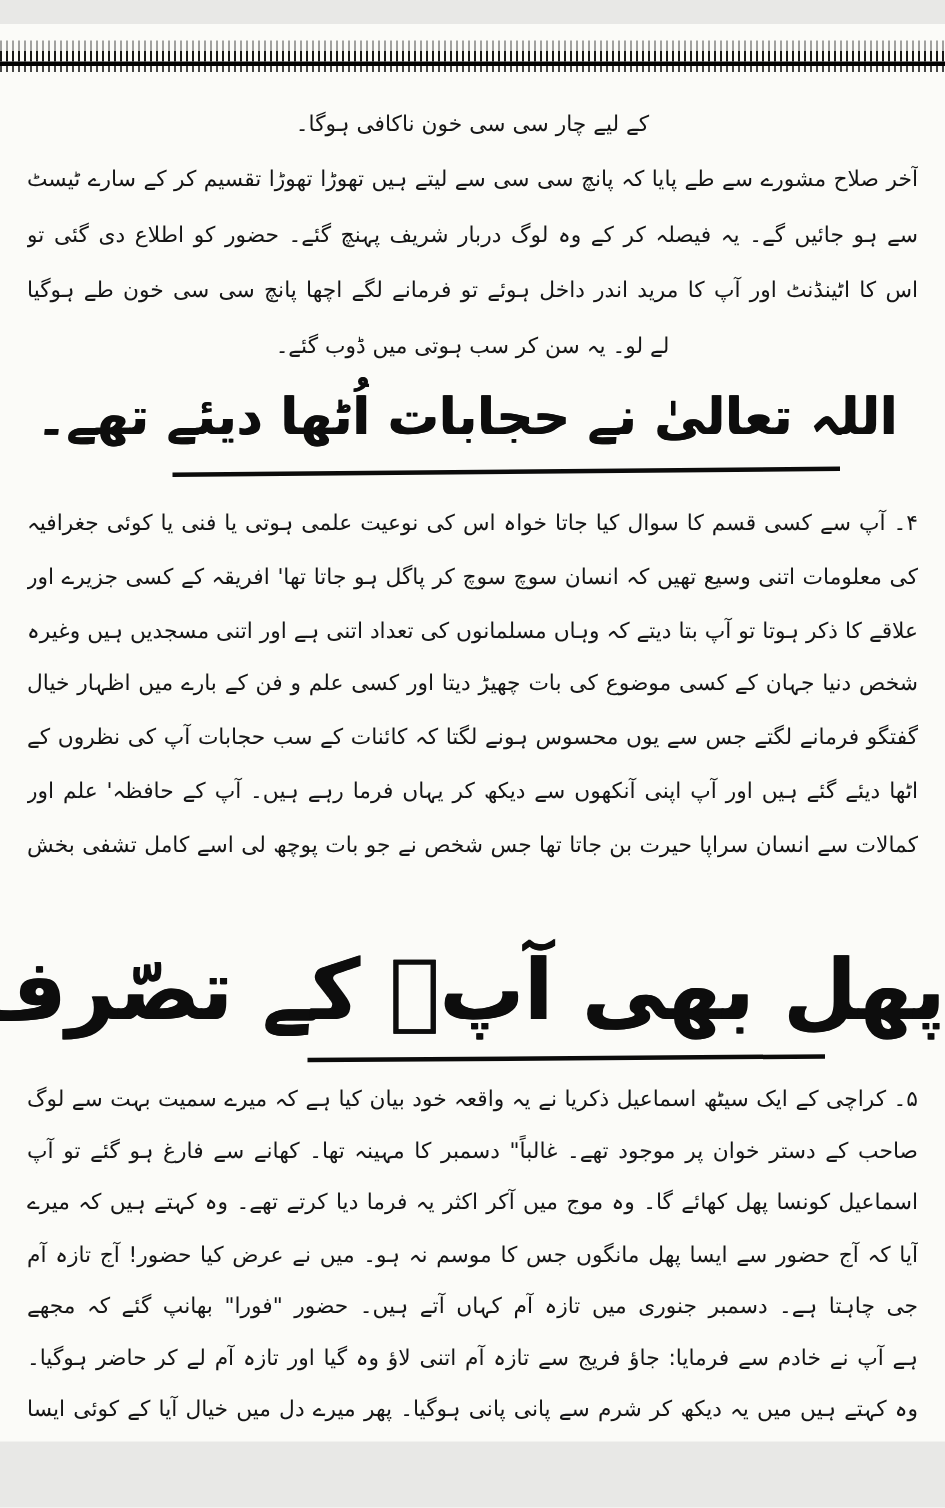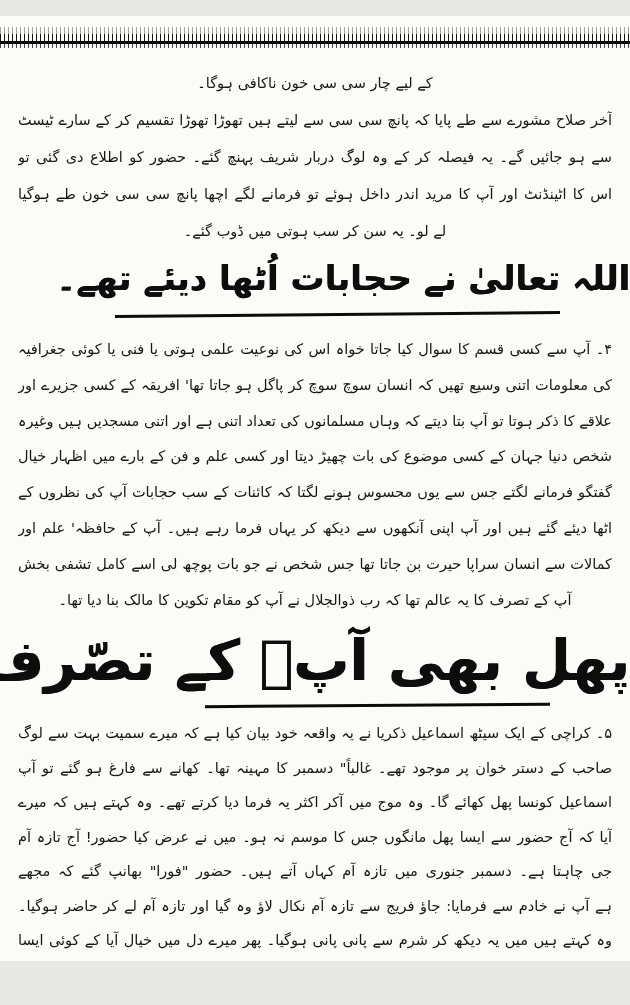--- a/index.html
+++ b/index.html
@@ -38,21 +38,21 @@
   .line.center{text-align:center;text-align-last:center;}
   .p1{top:49px;}
   .p2{top:316px;}
   .p2 .line{height:35.8px;line-height:35.8px;}
   .p3{top:700px;}
   .p3 .line{height:34.5px;line-height:34.5px;}
   
   .heading{
     position:absolute;
     direction:rtl;
-    text-align:right;
+    text-align:left;
     font-weight:bold;
     color:#0d0d0d;
     text-shadow:0.6px 0 0 #0d0d0d;
     white-space:nowrap;
   }
   .h1a{top:230px;left:24px;right:0;font-size:34px;height:64px;line-height:64px;}
   .h2a{top:606px;left:90px;width:540px;font-size:56px;height:78px;line-height:78px;}
   .rule{position:absolute;height:2.5px;background:#0b0b0b;}
   .rule1{top:297px;left:115px;width:445px;transform:rotate(-0.5deg);}
   .rule2{top:688px;left:205px;width:345px;transform:rotate(-0.4deg);}
@@ -93,32 +93,31 @@
   <div class="rule rule1"></div>
 
   <section class="para p2">
     <div class="line">۴۔ آپ سے کسی قسم کا سوال کیا جاتا خواہ اس کی نوعیت علمی ہوتی یا فنی یا کوئی جغرافیہ کی بات ہوتی آپ</div>
     <div class="line">کی معلومات اتنی وسیع تھیں کہ انسان سوچ سوچ کر پاگل ہو جاتا تھا' افریقہ کے کسی جزیرے اور کسی شہر اور</div>
     <div class="line">علاقے کا ذکر ہوتا تو آپ بتا دیتے کہ وہاں مسلمانوں کی تعداد اتنی ہے اور اتنی مسجدیں ہیں وغیرہ وغیرہ۔ کوئی</div>
     <div class="line">شخص دنیا جہان کے کسی موضوع کی بات چھیڑ دیتا اور کسی علم و فن کے بارے میں اظہار خیال کرتا تو آپ</div>
     <div class="line">گفتگو فرمانے لگتے جس سے یوں محسوس ہونے لگتا کہ کائنات کے سب حجابات آپ کی نظروں کے سامنے سے</div>
     <div class="line">اٹھا دیئے گئے ہیں اور آپ اپنی آنکھوں سے دیکھ کر یہاں فرما رہے ہیں۔ آپ کے حافظہ' علم اور کشف و</div>
     <div class="line">کمالات سے انسان سراپا حیرت بن جاتا تھا جس شخص نے جو بات پوچھ لی اسے کامل تشفی بخش جواب ملا۔</div>
-    <div class="line center">آپ کے تصرف کا یہ عالم تھا کہ رب ذوالجلال نے آپ کو مقام تکوین کا مالک بنا دیا تھا۔</div>
   </section>
 
   <h1 class="heading h2a">پھل بھی آپؐ کے تصّرف میں</h1>
   <div class="rule rule2"></div>
 
   <section class="para p3">
     <div class="line">۵۔ کراچی کے ایک سیٹھ اسماعیل ذکریا نے یہ واقعہ خود بیان کیا ہے کہ میرے سمیت بہت سے لوگ حضور پیر</div>
     <div class="line">صاحب کے دستر خوان پر موجود تھے۔ غالباً" دسمبر کا مہینہ تھا۔ کھانے سے فارغ ہو گئے تو آپ پوچھنے لگے۔</div>
     <div class="line">اسماعیل کونسا پھل کھائے گا۔ وہ موج میں آکر اکثر یہ فرما دیا کرتے تھے۔ وہ کہتے ہیں کہ میرے دل میں خیال</div>
     <div class="line">آیا کہ آج حضور سے ایسا پھل مانگوں جس کا موسم نہ ہو۔ میں نے عرض کیا حضور! آج تازہ آم کھانے کو</div>
     <div class="line">جی چاہتا ہے۔ دسمبر جنوری میں تازہ آم کہاں آتے ہیں۔ حضور "فورا" بھانپ گئے کہ مجھے شرارت سوجھی</div>
-    <div class="line">ہے آپ نے خادم سے فرمایا: جاؤ فریج سے تازہ آم نکال لاؤ وہ گیا اور تازہ آم لے کر حاضر ہوگیا۔</div>
+    <div class="line">ہے آپ نے خادم سے فرمایا: جاؤ فریج سے تازہ آم اتنی لاؤ وہ گیا اور تازہ آم لے کر حاضر ہوگیا۔</div>
     <div class="line">وہ کہتے ہیں میں یہ دیکھ کر شرم سے پانی پانی ہوگیا۔ پھر میرے دل میں خیال آیا کے کوئی ایسا پھل مانگتا جس کا</div>
   </section>
 
   <div class="seal">منهاج القرآن</div>
   <div class="page-number">۱۳۲</div>
 
 </div>
 
 </body></html>

